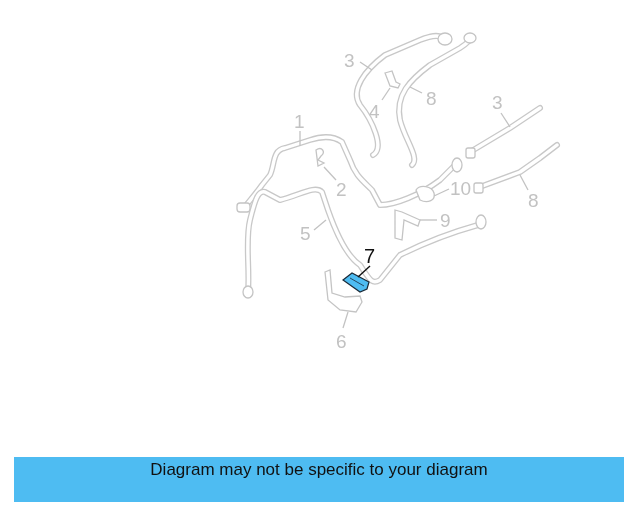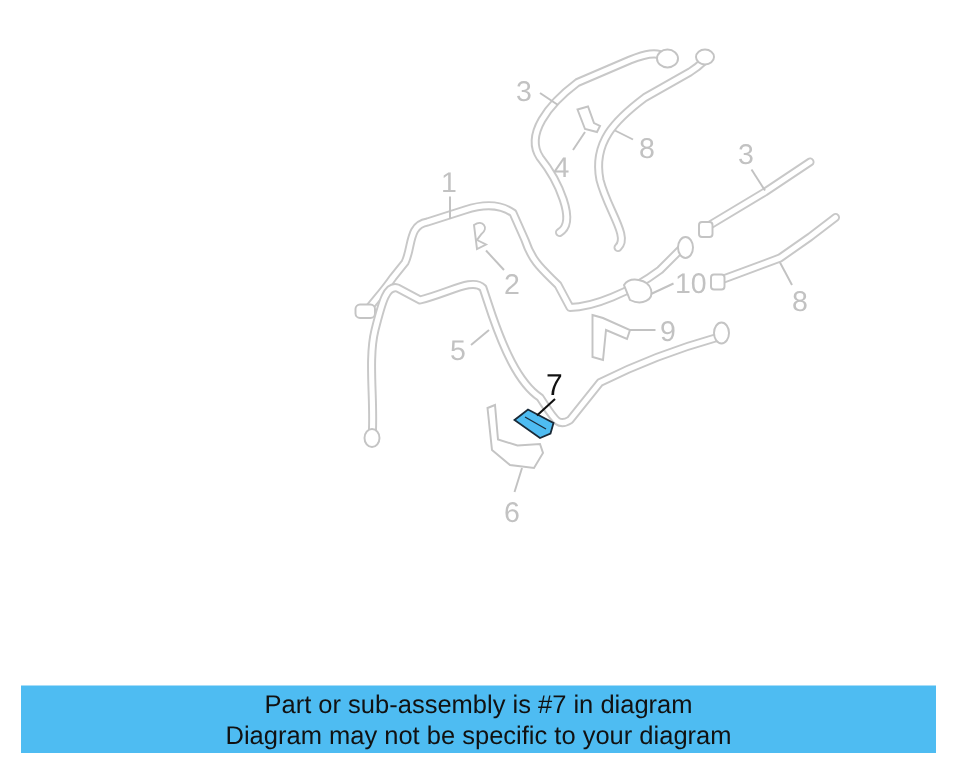--- a/index.html
+++ b/index.html
@@ -97,15 +97,14 @@
   <line class="arrow" x1="422" y1="93" x2="410" y2="87"></line>
   <text class="callout" x="528" y="207">8</text>
   <line class="arrow" x1="528" y1="190" x2="520" y2="175"></line>
   <text class="callout" x="440" y="227">9</text>
   <line class="arrow" x1="437" y1="220" x2="420" y2="220"></line>
   <text class="callout" x="450" y="195">10</text>
   <line class="arrow" x1="449" y1="189" x2="434" y2="196"></line>
 </svg>
 
 <div id="banner">
-  <div>Part or sub-assembly is #7 in diagram</div>
   <div>Diagram may not be specific to your diagram</div>
 </div>
 
 </body></html>

